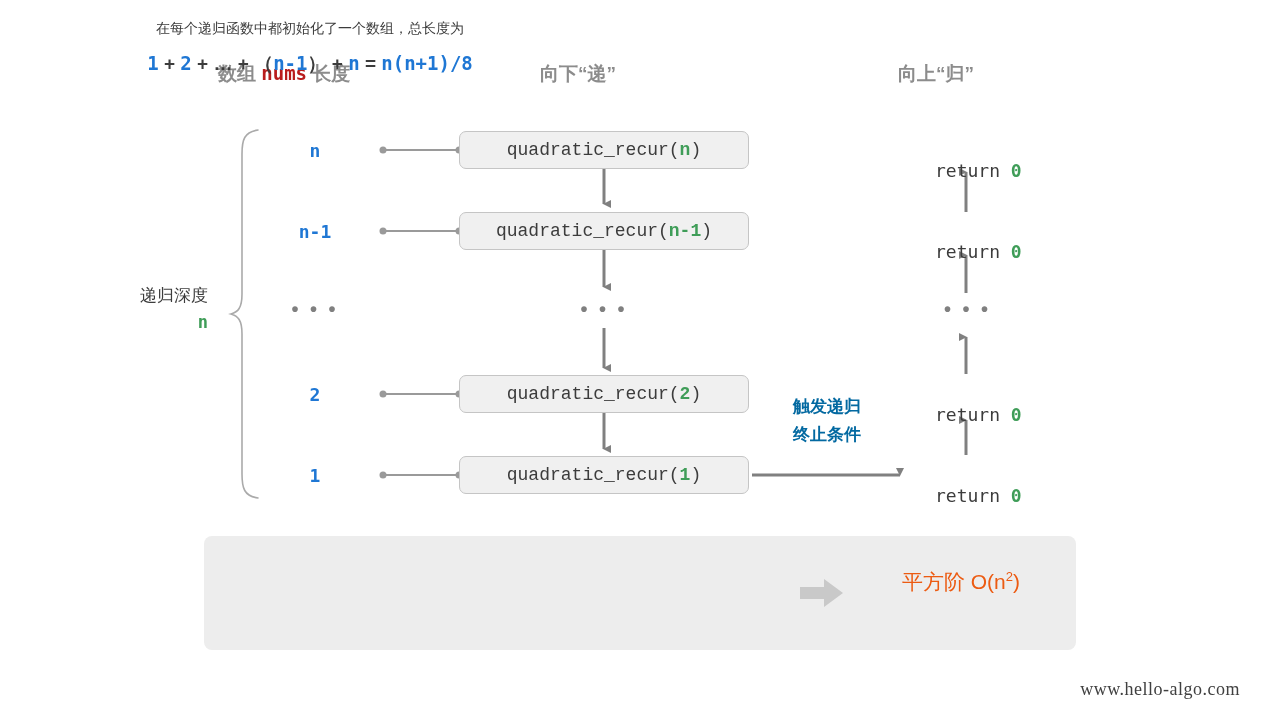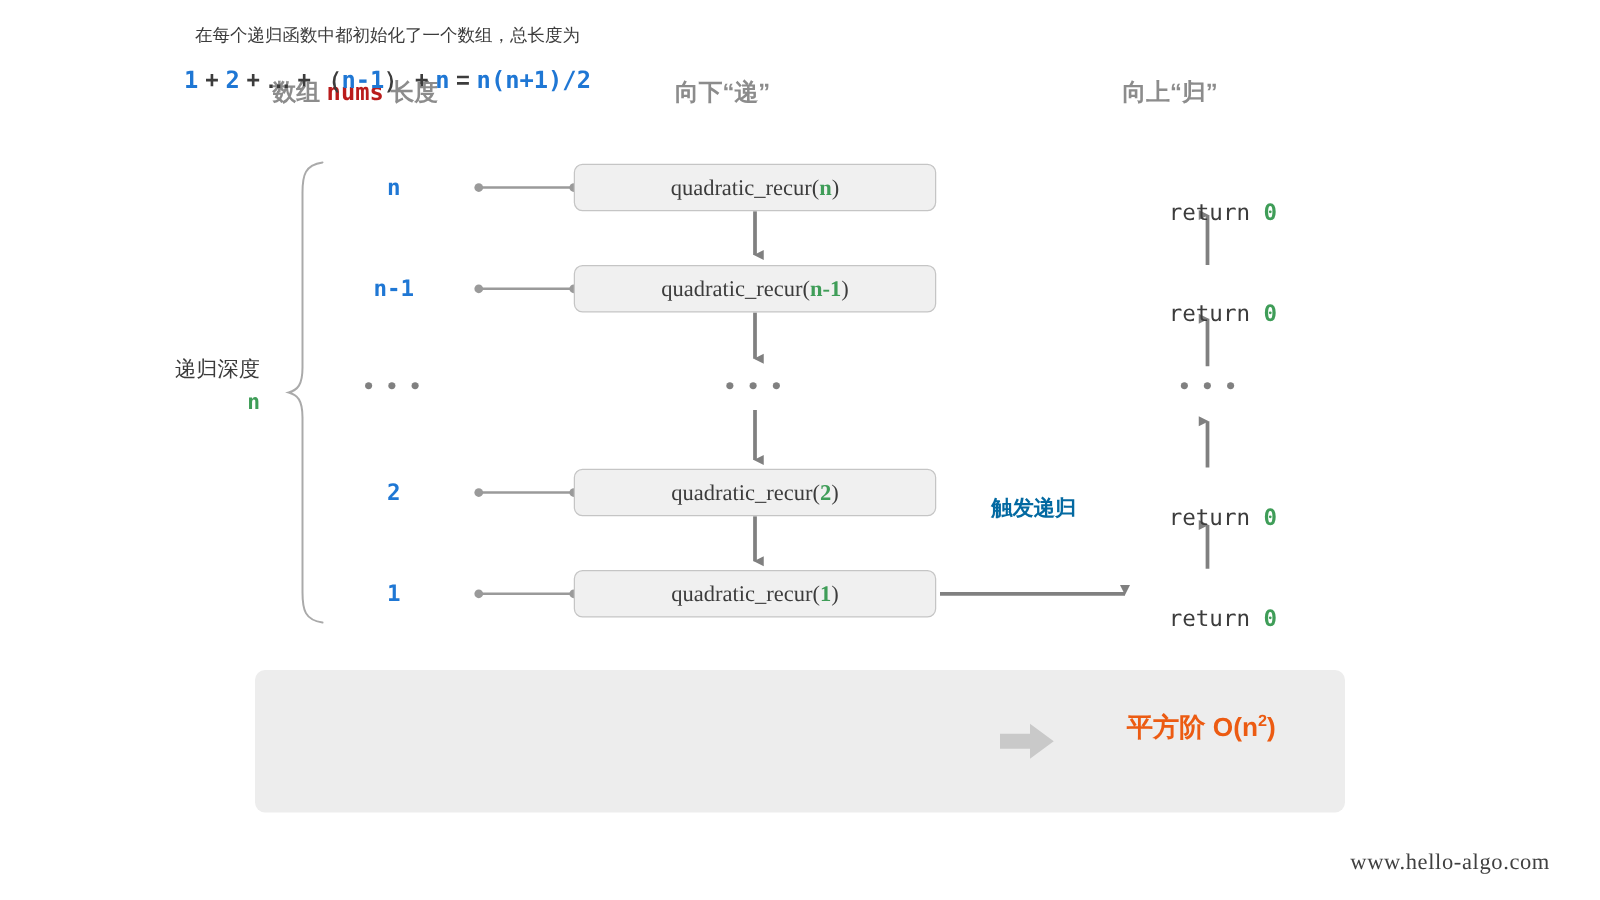--- a/index.html
+++ b/index.html
@@ -84,21 +84,21 @@
     left: 459px;
     width: 290px;
     height: 38px;
     box-sizing: border-box;
     background: #f0f0f0;
     border: 1.5px solid #c5c5c5;
     border-radius: 7px;
     display: flex;
     align-items: center;
     justify-content: center;
-    font-family: Liberation Serif, serif;
+    font-family: Liberation Mono, monospace;
     font-size: 18px;
     color: #3c3c3c;
     white-space: pre;
   }
   .call-box .arg { color: #3f9d58; font-weight: bold; }
 
   .mid-dots {
     position: absolute;
     left: 559px;
     width: 90px;
@@ -201,21 +201,21 @@
   }
   #complexity-label {
     font-size: 19px;
     font-weight: bold;
     color: #3c3c3c;
     white-space: nowrap;
   }
   #complexity-value {
     margin-top: 12px;
     font-size: 21px;
-    font-weight: bold;
+    font-weight: normal;
     color: #ec5b12;
     white-space: nowrap;
   }
   #complexity-value sup { font-size: 13px; }
 
   
   #watermark {
     position: absolute;
     right: 40px;
     bottom: 20px;
@@ -309,20 +309,21 @@
 <div class="mid-dots" style="top:298px">• • •</div>
 <div class="call-box" style="top:375px">
   <span>quadratic_recur(</span><span class="arg">2</span><span>)</span>
 </div>
 <div class="call-box" style="top:456px">
   <span>quadratic_recur(</span><span class="arg">1</span><span>)</span>
 </div>
 
 <div id="base-note">
   <div>触发递归</div>
+  <div>终止条件</div>
 </div>
 
 <div class="ret-val" style="top:139px">
   <span>return </span><span class="zero">0</span>
 </div>
 <div class="ret-val" style="top:220px">
   <span>return </span><span class="zero">0</span>
 </div>
 <div class="ret-dots" style="top:298px">• • •</div>
 <div class="ret-val" style="top:383px">
@@ -340,21 +341,21 @@
     <span class="blue mono">1</span>
     <span class="op">+</span>
     <span class="blue mono">2</span>
     <span class="op">+</span>
     <span class="op">…</span>
     <span class="op">+</span>
     <span class="op">（</span><span class="blue mono">n-1</span><span class="op">）</span>
     <span class="op">+</span>
     <span class="blue mono">n</span>
     <span class="op">=</span>
-    <span class="blue mono">n(n+1)/2</span>
+    <span class="blue mono">n(n+1)/8</span>
   </div>
 </div>
 
 <div id="summary-arrow">
   <svg width="44" height="30" viewBox="0 0 44 30">
     <path d="M0 9 L24 9 L24 1 L43 15 L24 29 L24 21 L0 21 Z" fill="#c9c9c9"></path>
   </svg>
 </div>
 
 <div id="summary-right">

